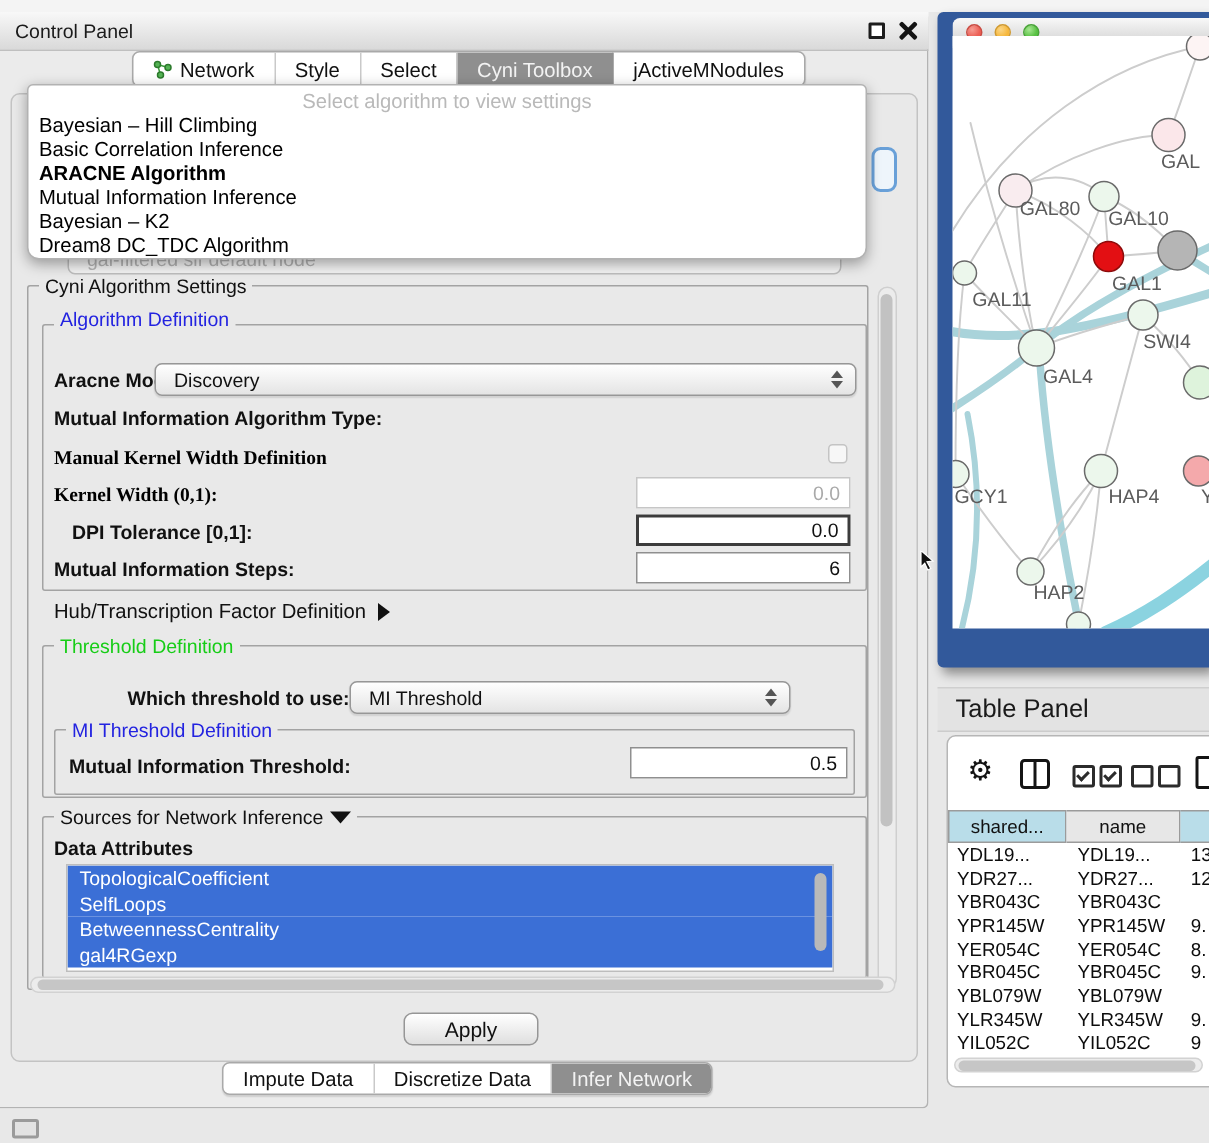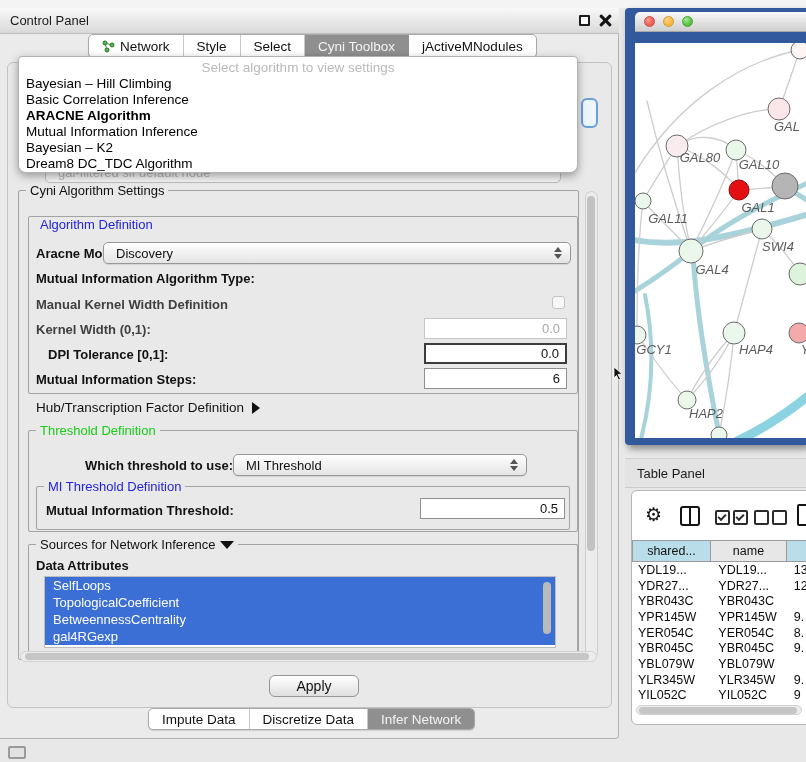--- a/index.html
+++ b/index.html
@@ -29,21 +29,21 @@
 
   
   .gb{border:1px solid #a3a3a3;border-radius:2px;background:transparent;}
   .legend{font-size:13px;background:#e9e9e9;padding:0 4px;color:#111;white-space:nowrap;display:flex;align-items:center;gap:4px;}
   .legend.blue{color:#2323e0;} .legend.green{color:#17cd17;}
   .tri-right{width:0;height:0;border-top:6px solid transparent;border-bottom:6px solid transparent;border-left:8px solid #111;display:inline-block;}
   .tri-down{width:0;height:0;border-left:7px solid transparent;border-right:7px solid transparent;border-top:9px solid #111;display:inline-block;}
 
   .lbl{font-size:13px;color:#111;white-space:nowrap;}
   .lbl.b{font-weight:bold;}
-  .lbl.dis{color:#404040;}
+  .lbl.dis{color:#000000;font-family:Liberation Serif, serif;}
 
   .combo{display:flex;align-items:center;background:linear-gradient(#ffffff,#e4e4e4);border:1px solid #979797;border-radius:5px;height:22px;font-size:13px;color:#111;padding:0 24px 0 12px;box-shadow:0 1px 1px rgba(0,0,0,.1);}
   .spinner{position:absolute;right:8px;top:4px;display:flex;flex-direction:column;gap:2px;}
   .spinner i{display:block;width:0;height:0;border-left:4px solid transparent;border-right:4px solid transparent;}
   .spinner .up{border-bottom:5px solid #555;} .spinner .dn{border-top:5px solid #555;}
 
   .field{font-family:"Liberation Sans",sans-serif;font-size:13px;text-align:right;border:1px solid #8f8f8f;background:#fff;padding:0 6px;height:21px;color:#111;}
   .field.dis{color:#a9a9a9;border-color:#c6c6c6;}
   .field.focus{border:2px solid #3c3c3c;}
 
@@ -68,25 +68,25 @@
 
   .checkbox{width:13px;height:13px;border:1px solid #c4c4c4;border-radius:3px;background:#f7f7f7;}
 
   
   .net-window{left:625px;top:8px;width:181px;height:437px;background:#32599b;border-radius:4px 0 0 4px;box-shadow:3px 4px 7px rgba(0,0,0,.4);}
   .net-titlebar{left:635px;top:12px;width:171px;height:20px;background:linear-gradient(#f8f8f8,#cfcfcf);border-bottom:1px solid #a8a8a8;border-radius:5px 0 0 0;display:flex;align-items:center;gap:8px;padding-left:9px;}
   .tl{width:11px;height:11px;border-radius:50%;box-sizing:border-box;}
   .tl.close{background:radial-gradient(circle at 35% 30%,#f69c93,#ec5f55 60%);border:1px solid #c94b42;}
   .tl.min{background:radial-gradient(circle at 35% 30%,#fbd687,#f6b73c 60%);border:1px solid #d09a31;}
   .tl.zoom{background:radial-gradient(circle at 35% 30%,#a8e793,#58c143 60%);border:1px solid #49a338;}
-  .net-canvas{left:635px;top:43px;width:171px;height:395px;background:#fff;overflow:hidden;font-style:italic;}
+  .net-canvas{left:635px;top:24px;width:171px;height:395px;background:#fff;overflow:hidden;}
 
   
   .tp-bar{left:625px;top:458px;width:181px;height:30px;background:#e3e3e3;border-top:1px solid #cfcfcf;border-bottom:1px solid #cccccc;display:flex;align-items:center;}
-  .tp-title{margin-left:12px;font-size:13px;color:#1a1a1a;}
+  .tp-title{margin-left:12px;font-size:17px;color:#1a1a1a;}
   .tp-panel{left:631px;top:490px;width:185px;height:235px;background:#fff;border:1px solid #b6b6b6;border-radius:6px;}
   .gear{font-size:19px;color:#141414;line-height:1;}
   .cols-ic{width:20px;height:20px;border:2px solid #141414;border-radius:3px;position:relative;}
   .cols-ic::after{content:"";position:absolute;left:7px;top:0;width:2px;height:16px;background:#141414;}
   .cbpair{display:flex;gap:3px;}
   .cb{width:11px;height:11px;border:2px solid #2b2b2b;border-radius:2px;position:relative;background:#fff;}
   .cb.ck::after{content:"";position:absolute;left:1px;top:2px;width:6px;height:3px;border-left:2px solid #2b2b2b;border-bottom:2px solid #2b2b2b;transform:rotate(-45deg);}
   .doc-ic{width:16px;height:22px;border:2px solid #141414;border-radius:2px;background:#fff;}
   .th-row{display:flex;font-size:12.5px;color:#111;}
   .th-cell{border:1px solid #9b9b9b;border-left:none;height:22px;display:flex;align-items:center;justify-content:center;box-sizing:border-box;}
@@ -140,21 +140,21 @@
   <div class="abs bg-combo">gal-filtered sif default node</div>
   <div class="abs bg-frag"></div>
 
   <div class="abs gb" style="left:18px;top:190px;width:561px;height:470px;"></div>
   <div class="abs legend" style="left:26px;top:183px;">Cyni Algorithm Settings</div>
   <div class="abs vscroll" style="left:585px;top:191px;width:13px;height:468px;">
     <div class="vthumb" style="top:4px;height:355px;"></div>
   </div>
 
   <div class="abs gb" style="left:28px;top:216px;width:550px;height:178px;"></div>
-  <div class="abs legend blue" style="left:36px;top:217px;">Algorithm Definition</div>
+  <div class="abs legend blue" style="left:36px;top:205px;">Algorithm Definition</div>
 
   <span class="abs lbl b" style="left:36px;top:246px;">Aracne Mode:</span>
   <div class="abs combo" style="left:103px;top:242px;width:468px;">
     <span>Discovery</span>
     <span class="spinner">
         <i class="up"></i>
         <i class="dn"></i>
       </span>
   </div>
 
@@ -194,22 +194,22 @@
   <span class="abs lbl b" style="left:46px;top:503px;">Mutual Information Threshold:</span>
   <input class="abs field" style="left: 420px; top: 498px; width: 145px;" readonly="" value="0.5">
 
   <div class="abs gb" style="left:28px;top:544px;width:550px;height:108px;border-bottom:none;"></div>
   <div class="abs legend" style="left:36px;top:537px;">
     <span>Sources for Network Inference</span>
     <span class="tri-down" style="border-top-width:8px;"></span>
   </div>
   <span class="abs lbl b" style="left:36px;top:558px;">Data Attributes</span>
   <div class="abs attr-list" style="left:44px;top:576px;width:512px;height:72px;" id="attr-list">
+      <div class="attr-item">TopologicalCoefficient</div>
       <div class="attr-item">SelfLoops</div>
-      <div class="attr-item">TopologicalCoefficient</div>
       <div class="attr-item">BetweennessCentrality</div>
       <div class="attr-item">gal4RGexp</div>
     </div>
   <div class="abs vscroll" style="left:542px;top:580px;width:10px;height:64px;border:none;background:transparent;">
     <div class="vthumb" style="top:2px;height:52px;width:8px;background:#b9b9b9;"></div>
   </div>
   <div class="abs hscroll" style="left:20px;top:651px;width:577px;height:11px;">
     <div class="hthumb" style="left:4px;width:564px;"></div>
   </div>
 

